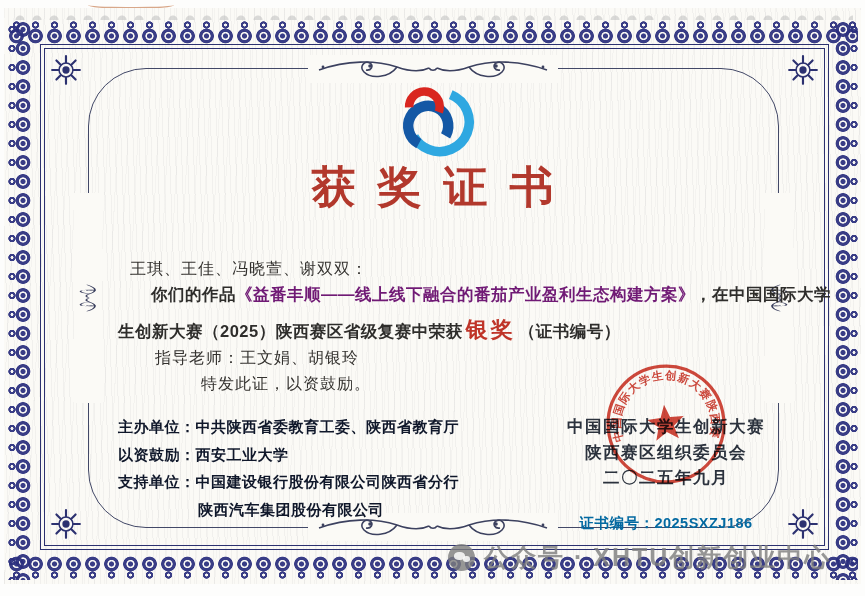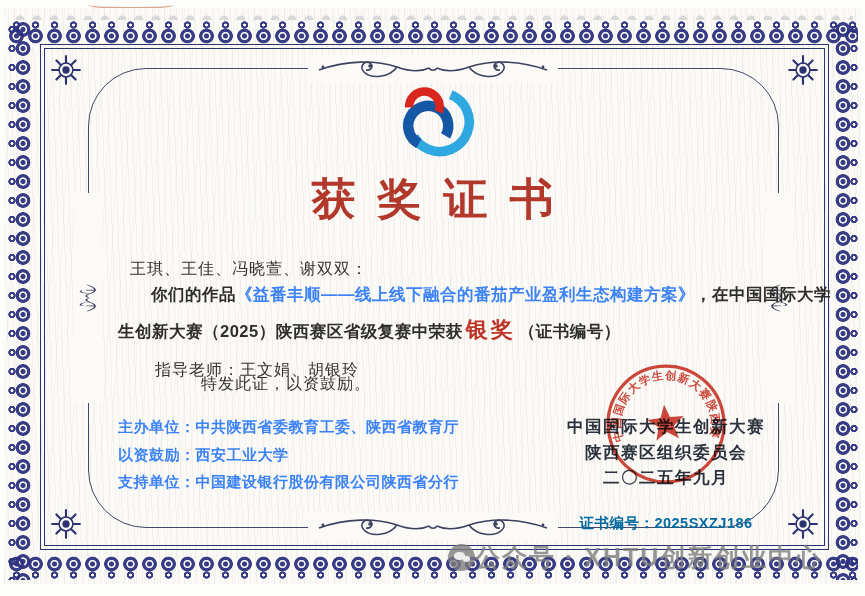--- a/index.html
+++ b/index.html
@@ -68,56 +68,56 @@
   .f-top{left:calc(50% - 125px);top:55px;width:250px;height:28px;}
   .f-bottom{left:calc(50% - 125px);bottom:55px;width:250px;height:28px;}
   .f-left{left:74px;top:calc(50% - 105px);width:28px;height:210px;}
   .f-right{right:72px;top:calc(50% - 105px);width:28px;height:210px;}
   .f-left svg{transform:rotate(90deg);} .f-right svg{transform:rotate(-90deg);}
   .f-left,.f-right{overflow:visible;}
 
   
   .logo{position:absolute;left:calc(50% - 55px);top:82px;width:110px;height:82px;}
   .title{
-    position:absolute;left:0;right:0;top:170px;margin:0;text-align:center;
+    position:absolute;left:0;right:0;top:158px;margin:0;text-align:center;
     font-family:"Liberation Serif", serif;font-weight:bold;
     font-size:44px;color:#b2382c;letter-spacing:22px;text-indent:22px;
   }
   .names{
     position:absolute;left:118px;top:247px;margin:12px;
     font-family:"Liberation Serif", serif;font-size:16px;color:#33312e;letter-spacing:1px;
   }
   .statement{position:absolute;left:118px;top:277px;width:660px;
     font-size:16.5px;line-height:35px;color:#2e2d2b;font-weight:600;letter-spacing:.5px;}
   .statement .line{white-space:nowrap;}
   .statement .indent{display:inline-block;width:33px;}
-  .work{color:#3b82f6;}
+  .work{color:#701a75;}
   .award{font-family:"Liberation Serif", serif;color:#bf3428;font-size:22px;font-weight:bold;letter-spacing:3px;padding:0 3px;margin-top:40px;}
   .advisor,.issue{
     position:absolute;left:155px;margin:0;
     font-family:"Liberation Serif", serif;font-size:16px;color:#34322f;letter-spacing:1px;
   }
-  .advisor{top:360px;} .issue{top:374px;margin-left:46px;}
-
-  .org-block{position:absolute;left:118px;top:413px;font-size:15px;font-weight:bold;color:#3b82f6;}
+  .advisor{top:348px;} .issue{top:374px;margin-left:46px;}
+
+  .org-block{position:absolute;left:118px;top:413px;font-size:15px;font-weight:bold;color:#0f172a;}
   .org-row{line-height:27.5px;letter-spacing:.5px;}
   .org-row .pad{display:inline-block;width:80px;}
 
   .issuer-block{
     position:absolute;left:538px;top:414px;width:256px;text-align:center;
     font-size:16.5px;font-weight:bold;color:#2b323d;letter-spacing:1.5px;line-height:25.5px;
   }
   .cert-no{margin-top:20px;font-size:14.5px;letter-spacing:.5px;color:#0369a1;}
   .cert-no .num{font-weight:bold;}
 
   .seal{position:absolute;left:601px;top:358px;width:130px;height:132px;
     mix-blend-mode:multiply;opacity:.9;transform:rotate(-6deg);}
 
   .watermark{
-    position:absolute;left:448px;top:541px;z-index:5;display:flex;align-items:center;
+    position:absolute;left:448px;top:541px;z-index:5;display:flex;align-items:center;gap:9px;
     color:rgba(125,125,125,.8);font-size:25px;font-weight:bold;letter-spacing:2px;white-space:nowrap;
   }
   .wm-icon{width:27px;height:27px;border-radius:50%;background:rgba(125,125,125,.8);position:relative;flex:0 0 auto;}
   .wm-icon::after{content:"";position:absolute;left:6px;top:8px;width:11px;height:8px;border-radius:45%;background:#fdfdfc;opacity:.85;}
   .wm-icon::before{content:"";position:absolute;right:5px;top:12px;width:7px;height:6px;border-radius:45%;background:#fdfdfc;opacity:.85;}
 </style>
 </head>
 <body>
 
 <div class="photo">
@@ -237,20 +237,21 @@
     <div class="line"><span>生创新大赛（2025）陕西赛区省级复赛中荣获</span><span class="award">银奖</span><span>（证书编号）</span></div>
   </div>
 
   <p class="advisor"><span>指导老师：</span><span>王文娟、胡银玲</span></p>
   <p class="issue">特发此证，以资鼓励。</p>
 
   <div class="org-block">
     <div class="org-row"><span>主办单位：</span><span>中共陕西省委教育工委、陕西省教育厅</span></div>
     <div class="org-row"><span>以资鼓励：</span><span>西安工业大学</span></div>
     <div class="org-row"><span>支持单位：</span><span>中国建设银行股份有限公司陕西省分行</span></div>
+    <div class="org-row"><span class="pad"></span><span>陕西汽车集团股份有限公司</span></div>
   </div>
 
   <div class="issuer-block">
     <div>中国国际大学生创新大赛</div>
     <div>陕西赛区组织委员会</div>
     <div>二〇二五年九月</div>
     <div class="cert-no"><span>证书编号：</span><span class="num">2025SXZJ186</span></div>
   </div>
 
   <svg class="seal" viewBox="0 0 128 128">

